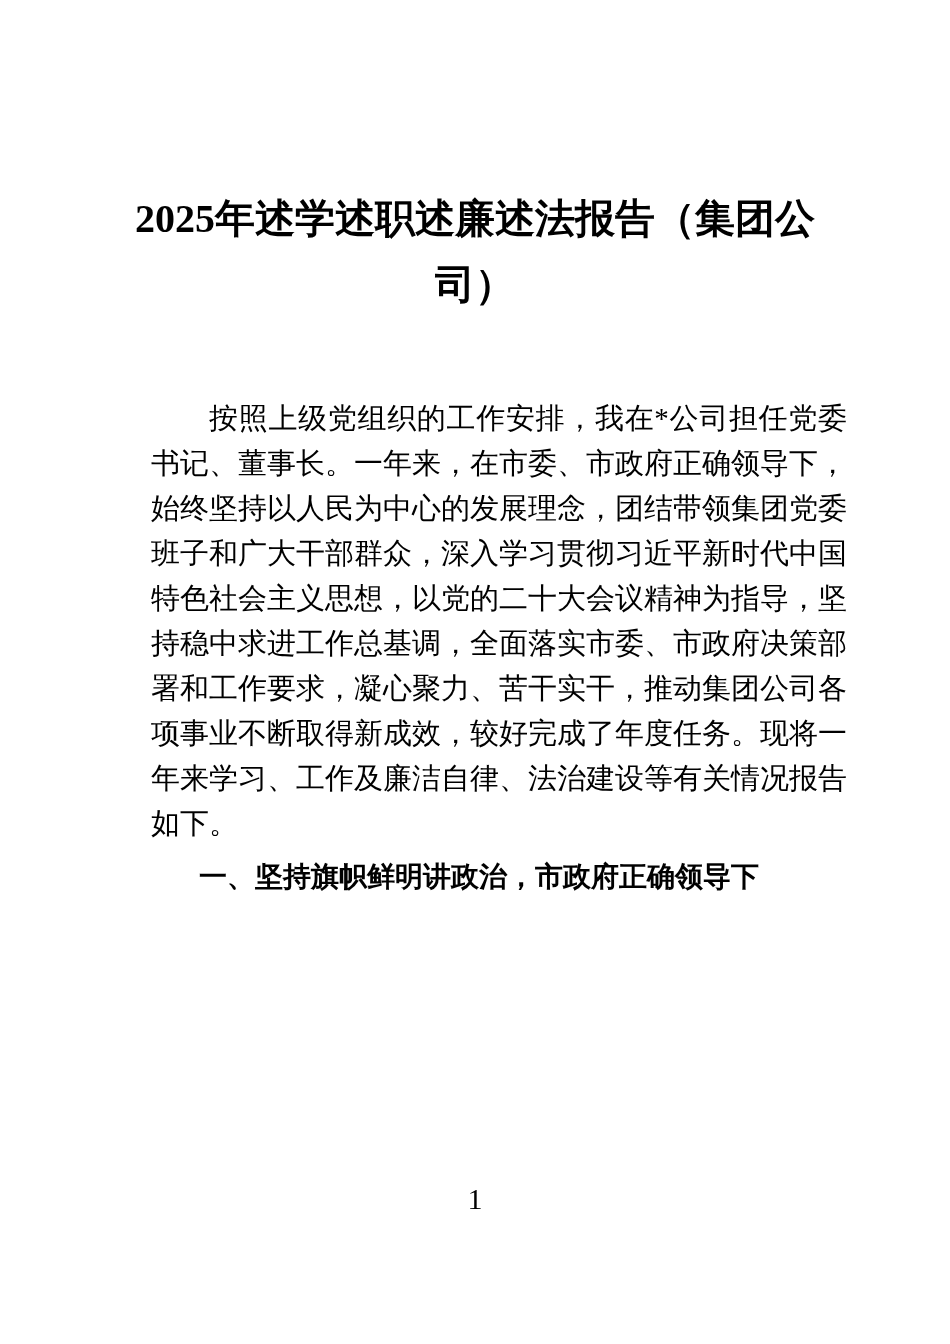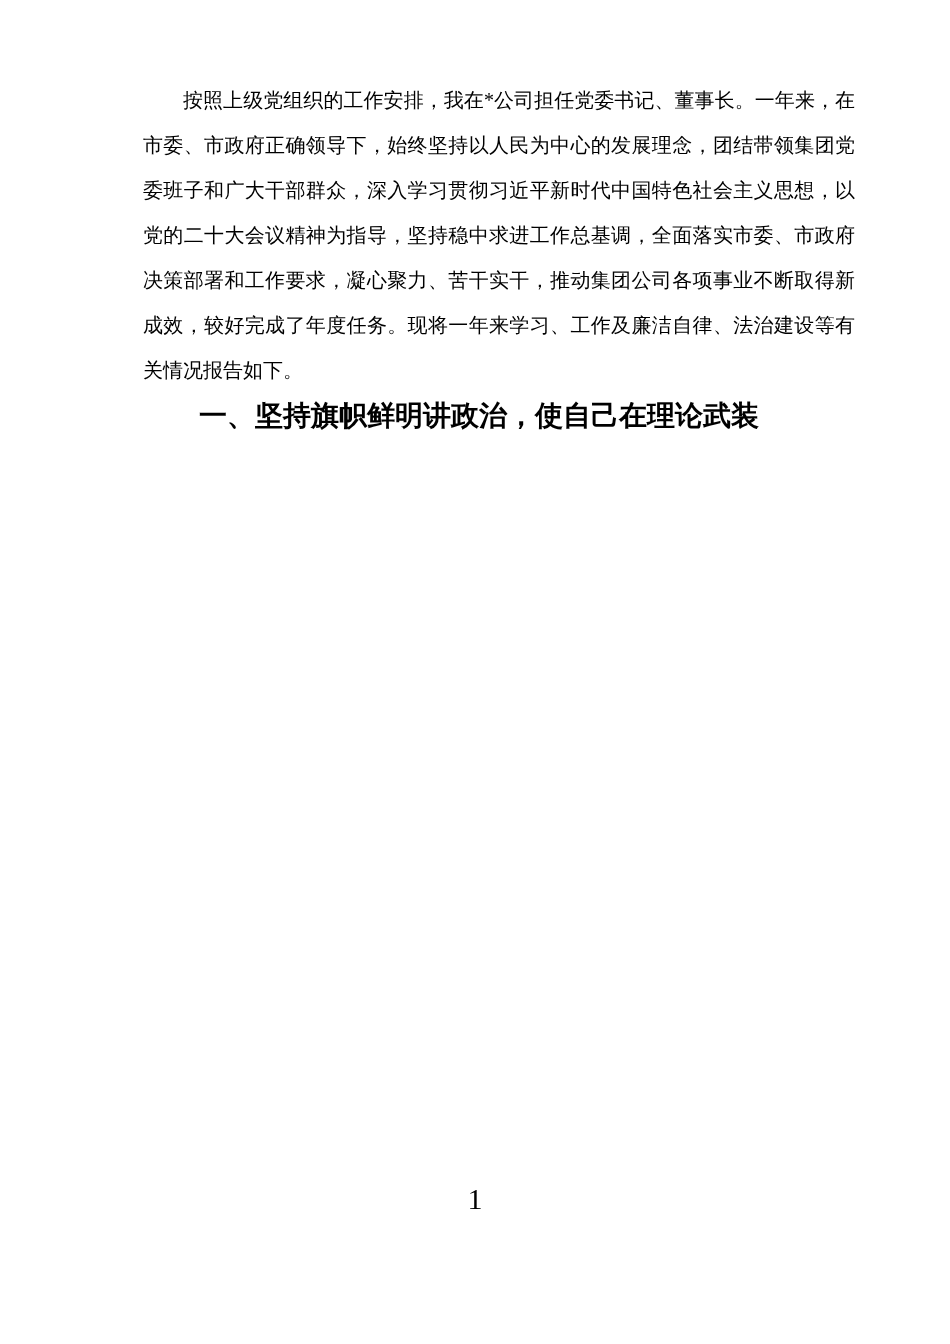--- a/index.html
+++ b/index.html
@@ -25,22 +25,22 @@
     font-size: 40px;
     line-height: 66px;
     font-weight: bold;
     font-family: "Liberation Serif", "DejaVu Serif", serif;
   }
   .doc-body {
     margin: 78px 95px 0 143px;
     width: 712px;
   }
   .body-para {
-    margin: 0;
-    font-size: 20px;
+    margin: 8px;
+    font-size: 29px;
     line-height: 45px;
     text-align: justify;
     text-justify: inter-character;
     text-indent: 2em;
     font-family: "Liberation Serif", "DejaVu Serif", serif;
     word-break: normal;
   }
   .section-heading {
     margin: 0;
     font-size: 28px;
@@ -58,23 +58,24 @@
     font-size: 30px;
     line-height: 38px;
     font-family: "Liberation Serif", "DejaVu Serif", serif;
   }
 </style>
 </head>
 <body>
 
 <div class="page">
 
+  <h1 class="doc-title">2025年述学述职述廉述法报告（集团公司）</h1>
 
   <div class="doc-body">
     <p class="body-para">按照上级党组织的工作安排，我在*公司担任党委书记、董事长。一年来，在市委、市政府正确领导下，始终坚持以人民为中心的发展理念，团结带领集团党委班子和广大干部群众，深入学习贯彻习近平新时代中国特色社会主义思想，以党的二十大会议精神为指导，坚持稳中求进工作总基调，全面落实市委、市政府决策部署和工作要求，凝心聚力、苦干实干，推动集团公司各项事业不断取得新成效，较好完成了年度任务。现将一年来学习、工作及廉洁自律、法治建设等有关情况报告如下。</p>
-    <h2 class="section-heading">一、坚持旗帜鲜明讲政治，使自己在理论武装</h2>
+    <h2 class="section-heading">一、坚持旗帜鲜明讲政治，市政府正确领导下</h2>
   </div>
 
   <div class="page-footer">
     <span>1</span>
   </div>
 
 </div>
 
 </body></html>

